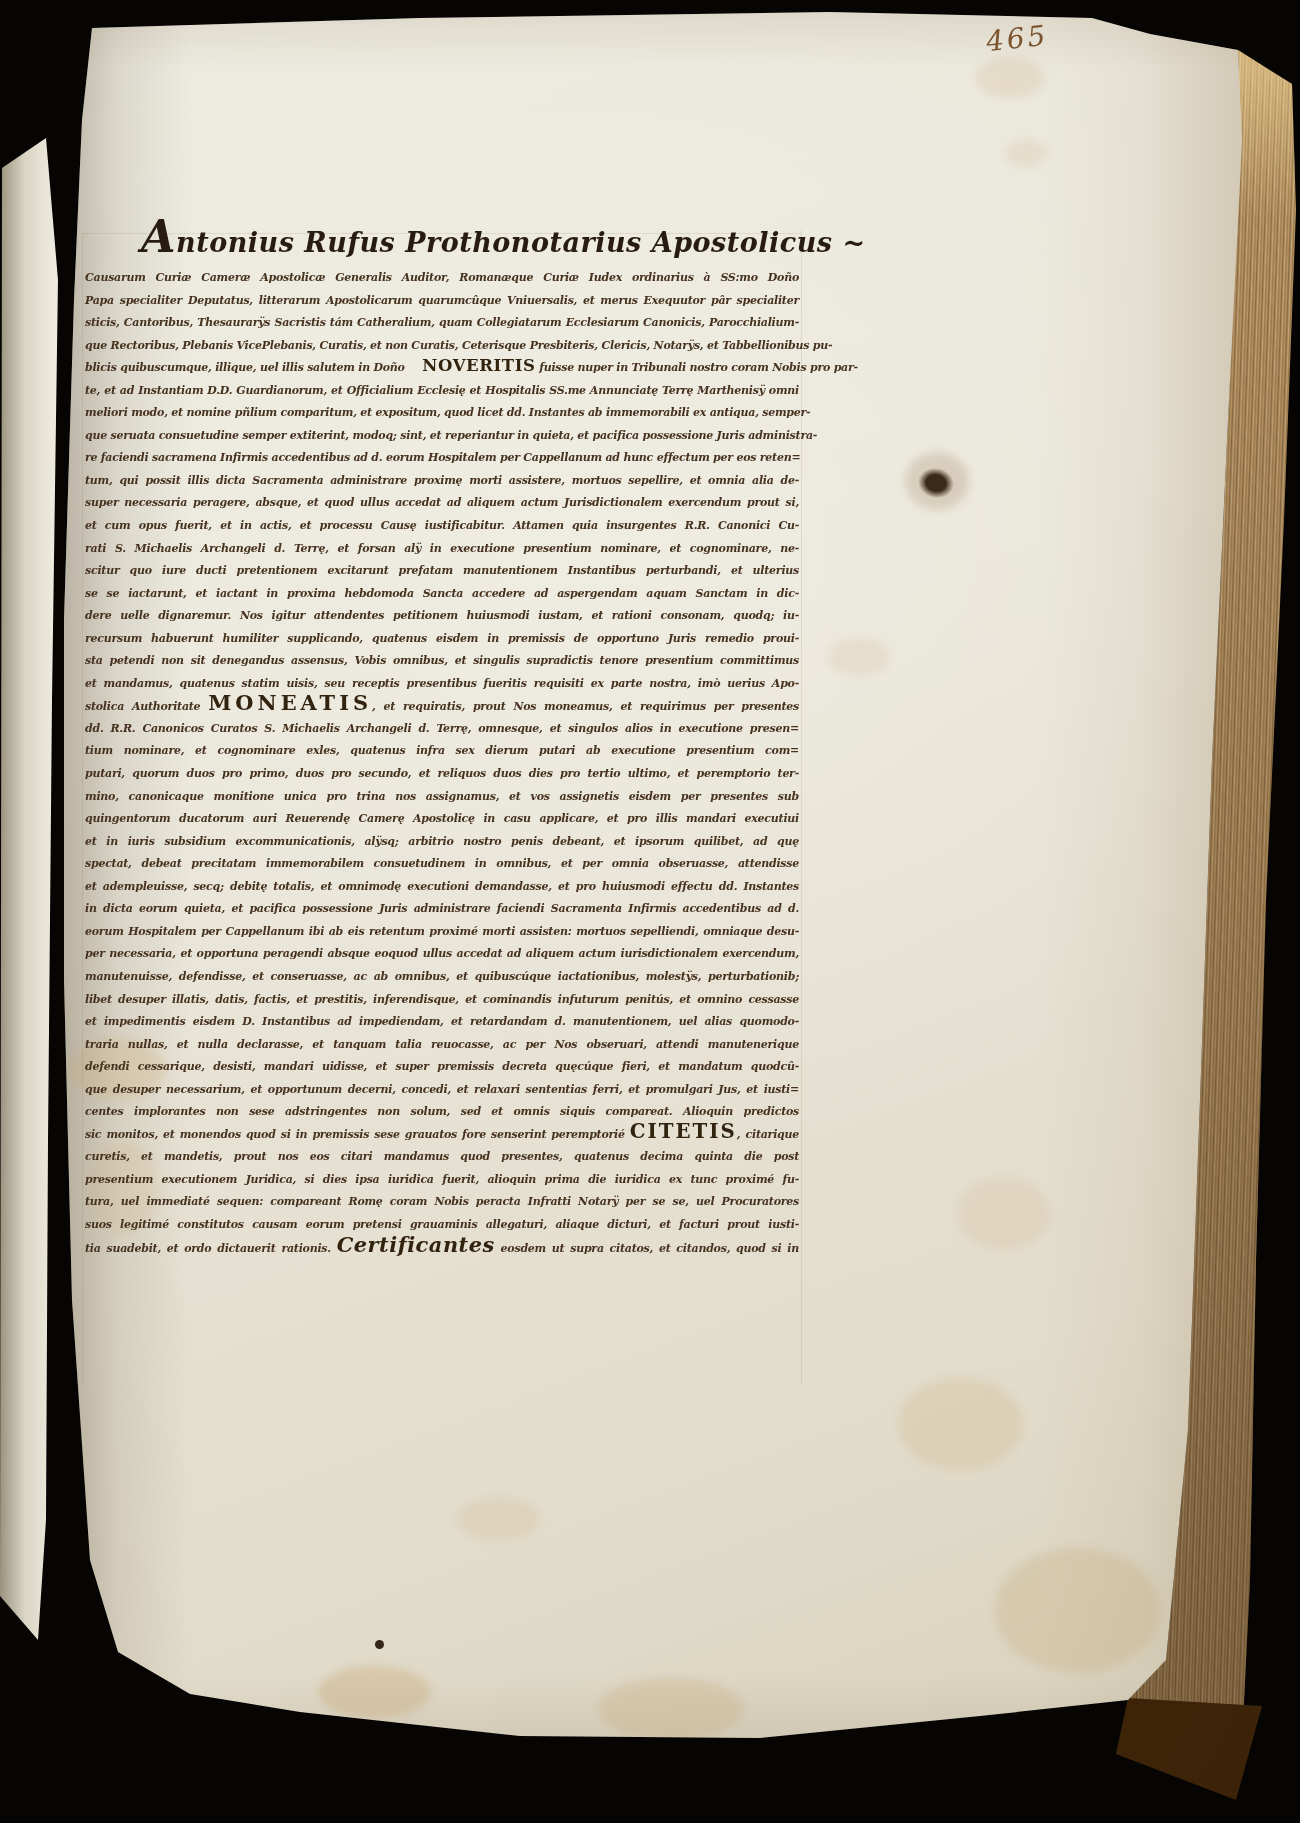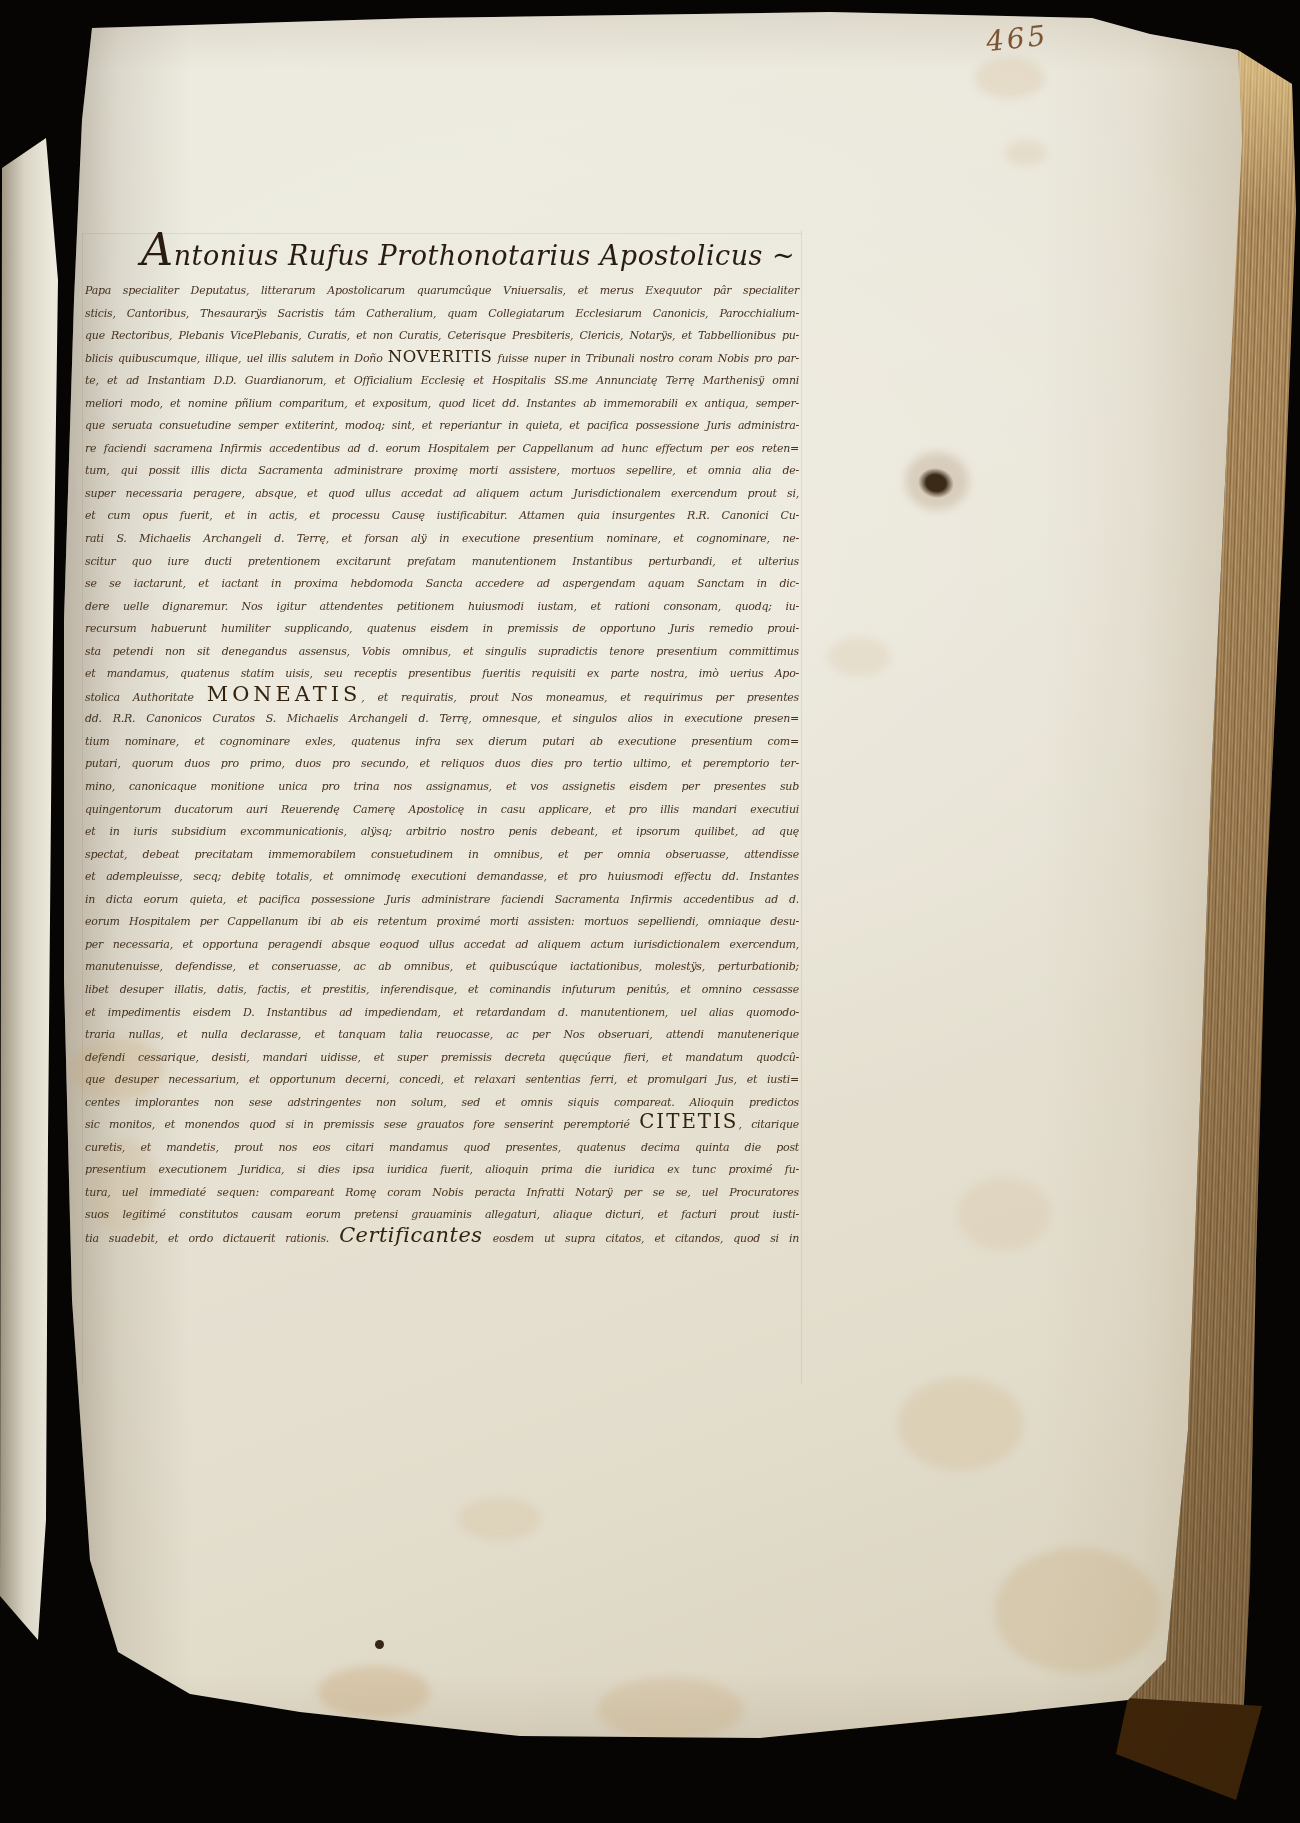--- a/index.html
+++ b/index.html
@@ -40,29 +40,29 @@
   .rule{position:absolute;background:rgba(128,98,62,.13);}
   .rule-left{left:82px;top:234px;width:1px;height:1150px;}
   .rule-right{left:801px;top:230px;width:1px;height:1154px;}
   .rule-top{left:82px;top:233px;width:720px;height:1px;}
 
   
   .folio{position:absolute;left:986px;top:22px;font-size:28px;font-style:italic;
     color:#7c5530;letter-spacing:3px;transform:rotate(-6deg);}
 
   
-  .textblock{position:absolute;left:85px;top:224px;width:714px;}
+  .textblock{position:absolute;left:85px;top:210px;width:714px;font-weight:bold;}
   .title{font-size:27px;font-style:italic;color:#281b0f;letter-spacing:.5px;
     margin-left:56px;white-space:nowrap;}
   .title::first-letter{font-size:1.65em;}
   .lines{margin-top:4px;}
   .line{font-size:11px;line-height:22.55px;height:22.55px;font-style:italic;color:#46321e;
     letter-spacing:-.25px;text-align:justify;text-align-last:justify;white-space:nowrap;}
   .emph{font-style:normal;line-height:.8;color:#32230f;}
-  .emph-0{font-size:1.5em;letter-spacing:.6px;}
+  .emph-0{font-size:1.5em;letter-spacing:.6px;margin-left:14px;}
   .emph-1{font-size:1.9em;letter-spacing:4px;}
   .emph-2{font-size:1.8em;letter-spacing:2px;}
   .emph-3{font-size:1.9em;font-style:italic;letter-spacing:.5px;margin-top:44px;}
 
   
   .stain{position:absolute;border-radius:50%;filter:blur(4px);}
   .s1{left:975px;top:58px;width:70px;height:40px;background:rgba(190,150,95,.16);}
   .s2{left:1005px;top:140px;width:42px;height:26px;background:rgba(190,150,95,.14);}
   .s3{left:70px;top:1038px;width:95px;height:62px;background:rgba(200,158,98,.22);}
   .s4{left:88px;top:1140px;width:70px;height:95px;background:rgba(200,158,98,.15);}
@@ -105,20 +105,21 @@
 
     <div class="rule rule-left"></div>
     <div class="rule rule-right"></div>
     <div class="rule rule-top"></div>
 
     <div class="folio">465</div>
 
     <div class="textblock">
       <div class="title">Antonius Rufus Prothonotarius Apostolicus ~</div>
       <div class="lines">
+          <div class="line">Causarum Curiæ Cameræ Apostolicæ Generalis Auditor, Romanæque Curiæ Iudex ordinarius à SS:mo Doño</div>
           <div class="line">Papa specialiter Deputatus, litterarum Apostolicarum quarumcûque Vniuersalis, et merus Exequutor pâr specialiter</div>
           <div class="line">sticis, Cantoribus, Thesaurarÿs Sacristis tám Catheralium, quam Collegiatarum Ecclesiarum Canonicis, Parocchialium-</div>
           <div class="line">que Rectoribus, Plebanis VicePlebanis, Curatis, et non Curatis, Ceterisque Presbiteris, Clericis, Notarÿs, et Tabbellionibus pu-</div>
           <div class="line">blicis quibuscumque, illique, uel illis salutem in Doño <span class="emph emph-0">NOVERITIS</span> fuisse nuper in Tribunali nostro coram Nobis pro par-</div>
           <div class="line">te, et ad Instantiam D.D. Guardianorum, et Officialium Ecclesię et Hospitalis SS.me Annunciatę Terrę Marthenisÿ omni</div>
           <div class="line">meliori modo, et nomine pñlium comparitum, et expositum, quod licet dd. Instantes ab immemorabili ex antiqua, semper-</div>
           <div class="line">que seruata consuetudine semper extiterint, modoq; sint, et reperiantur in quieta, et pacifica possessione Juris administra-</div>
           <div class="line">re faciendi sacramena Infirmis accedentibus ad d. eorum Hospitalem per Cappellanum ad hunc effectum per eos reten=</div>
           <div class="line">tum, qui possit illis dicta Sacramenta administrare proximę morti assistere, mortuos sepellire, et omnia alia de-</div>
           <div class="line">super necessaria peragere, absque, et quod ullus accedat ad aliquem actum Jurisdictionalem exercendum prout si,</div>

